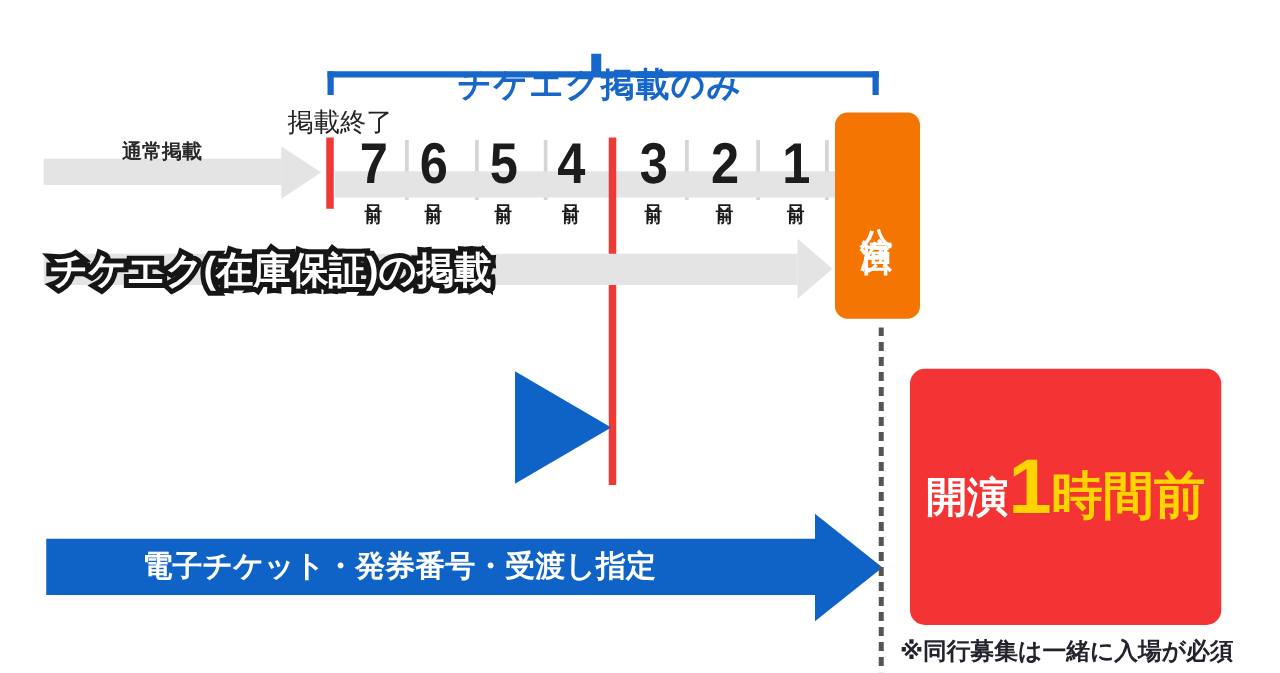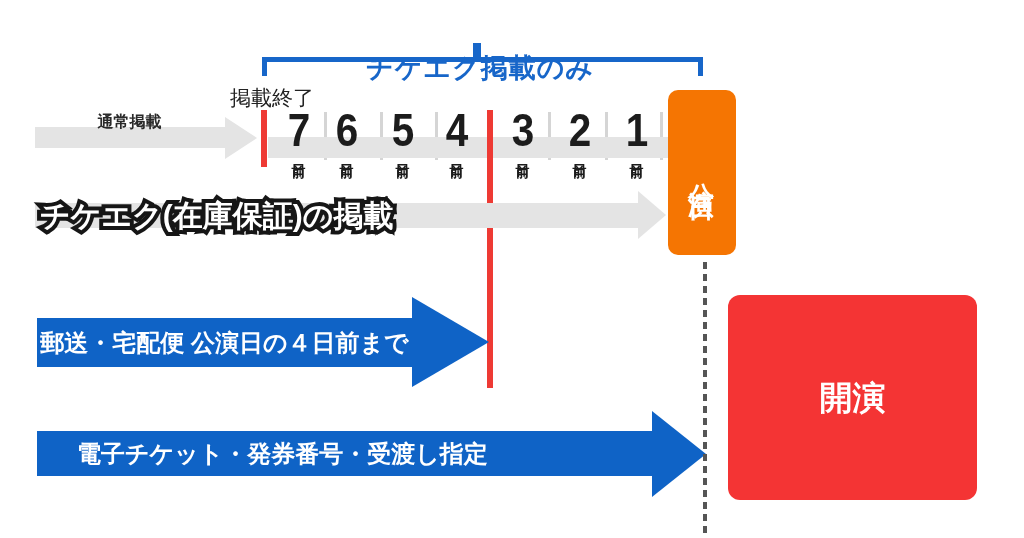--- a/index.html
+++ b/index.html
@@ -67,21 +67,21 @@
   .guarantee .fill{position:absolute;left:0;top:0;color:#ffffff;}
 
   
   .blue-bar{background:#0f63c6;color:#fff;font-weight:800;}
   .b1-bar{left:37px;top:318px;width:375px;height:49px;
     font-size:24px;line-height:49px;text-align:center;white-space:nowrap;}
   .b1-head{left:412px;top:297px;width:0;height:0;
     border-top:45px solid transparent;border-bottom:45px solid transparent;
     border-left:77px solid #0f63c6;}
   .b2-bar{left:37px;top:431px;width:615px;height:45px;
-    font-size:24px;line-height:45px;padding-left:40px;box-sizing:border-box;white-space:nowrap;}
+    font-size:24px;line-height:45px;padding-left:77px;box-sizing:border-box;white-space:nowrap;}
   .b2-head{left:652px;top:411px;width:0;height:0;
     border-top:43px solid transparent;border-bottom:43px solid transparent;
     border-left:54px solid #0f63c6;}
 
   
   .dashed{left:703px;top:262px;width:4px;height:276px;
     background:repeating-linear-gradient(to bottom,#555 0 7px,transparent 7px 12px);}
 
   
   .deadline{left:728px;top:295px;width:249px;height:205px;background:#f43434;
@@ -173,26 +173,27 @@
     <span>公演日</span>
   </div>
 
   <div class="abs gray-bar g2-bar"></div>
   <div class="abs g2-head"></div>
   <div class="abs guarantee">
     <span class="stroke">チケエク(在庫保証)の掲載</span>
     <span class="fill">チケエク(在庫保証)の掲載</span>
   </div>
 
-  <div class="abs blue-bar b1-bar">郵送・宅配便 公演日の４日前まで</div>
   <div class="abs b1-head"></div>
 
   <div class="abs blue-bar b2-bar">電子チケット・発券番号・受渡し指定</div>
   <div class="abs b2-head"></div>
 
   <div class="abs dashed"></div>
 
   <div class="abs deadline">
     <div class="l1">開演</div>
+    <div class="l2"><span class="big1">1</span><span class="unit">時間前</span></div>
   </div>
 
+  <div class="abs caption">※同行募集は一緒に入場が必須</div>
 
 </div>
 
 </body></html>

